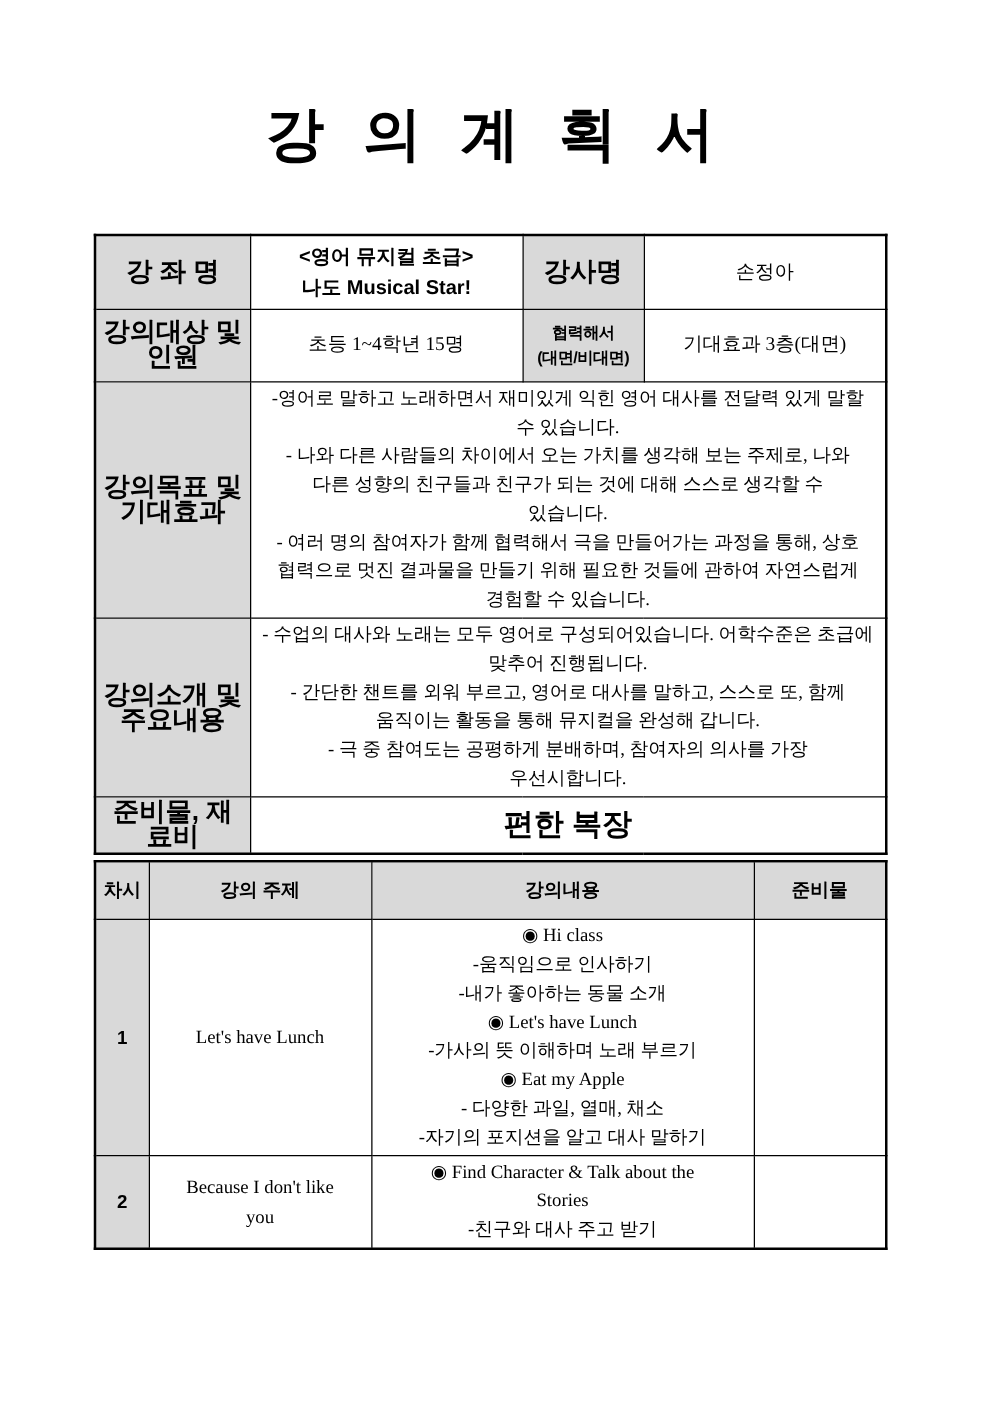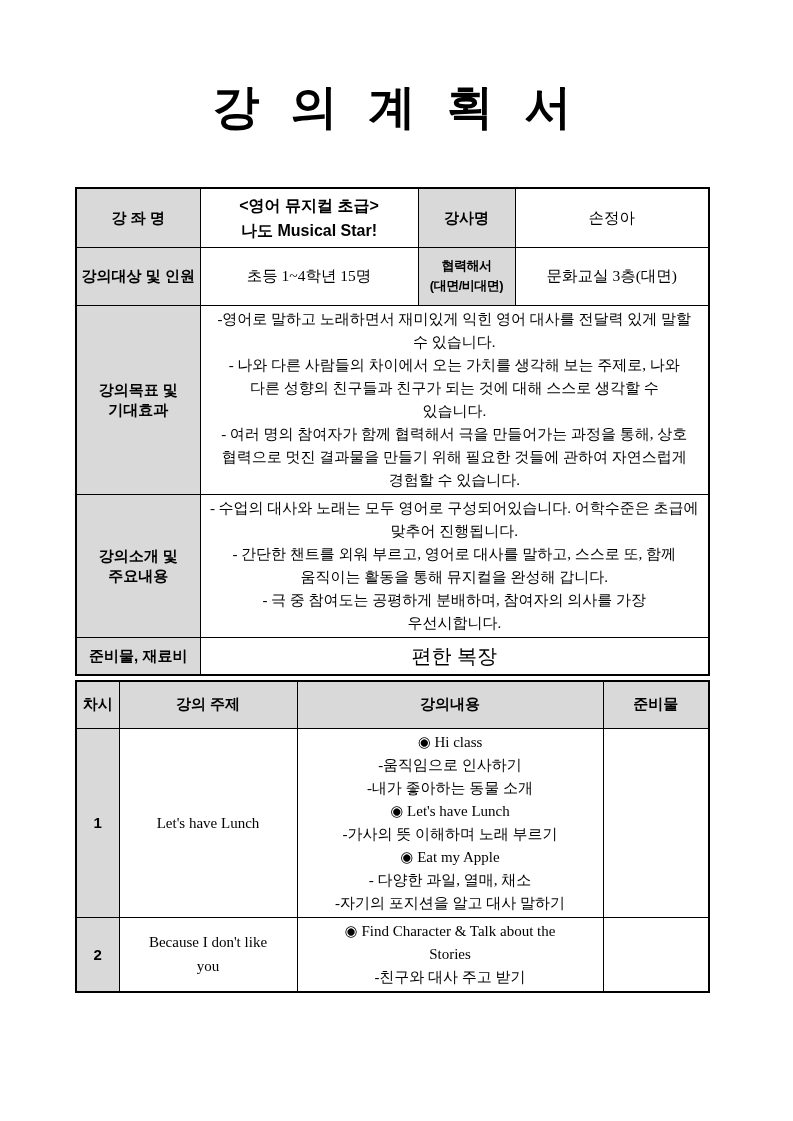--- a/index.html
+++ b/index.html
@@ -43,33 +43,33 @@
     border: 1px solid #000;
     vertical-align: middle;
     text-align: center;
     padding: 2px 4px;
     overflow: hidden;
   }
   .lbl {
     background: #d9d9d9;
     font-family: "Liberation Sans", "DejaVu Sans", sans-serif;
     font-weight: 700;
-    font-size: 15px;
+    font-size: 21px;
     white-space: pre-line;
     line-height: 20px;
   }
   .lbl.small { font-size: 13px; letter-spacing: -0.5px; }
   .val {
     font-size: 15.5px;
     white-space: pre-line;
     line-height: 24px;
   }
   .val.bold { font-weight: 700; font-family: Liberation Sans, sans-serif; font-size: 16px; line-height: 25px; }
   .val.longtext { line-height: 23px; font-size: 15px; }
-  .val.big { font-family: "Liberation Sans", "DejaVu Sans", sans-serif; font-weight: 400; font-size: 20px; }
+  .val.big { font-family: "Liberation Sans", "DejaVu Sans", sans-serif; font-weight: 700; font-size: 24px; }
   .t2 { margin-top: 4px; }
   .t2 th {
     background: #d9d9d9;
     font-family: "Liberation Sans", "DejaVu Sans", sans-serif;
     font-weight: 700;
     font-size: 15px;
   }
   .t2 td.session {
     background: #d9d9d9;
     font-family: "Liberation Sans", "DejaVu Sans", sans-serif;
@@ -128,21 +128,21 @@
         <td class="val bold">&lt;영어 뮤지컬 초급&gt;
 나도 Musical Star!</td>
         <td class="lbl">강사명</td>
         <td class="val">손정아</td>
       </tr>
       <tr class="r-target">
         <td class="lbl">강의대상 및 인원</td>
         <td class="val">초등 1~4학년 15명</td>
         <td class="lbl small">협력해서
 (대면/비대면)</td>
-        <td class="val">문화교실 3층(대면)</td>
+        <td class="val">기대효과 3층(대면)</td>
       </tr>
       <tr class="r-goals">
         <td class="lbl">강의목표 및
 기대효과</td>
         <td class="val longtext" colspan="3">-영어로 말하고 노래하면서 재미있게 익힌 영어 대사를 전달력 있게 말할
 수 있습니다.
 - 나와 다른 사람들의 차이에서 오는 가치를 생각해 보는 주제로, 나와
 다른 성향의 친구들과 친구가 되는 것에 대해 스스로 생각할 수
 있습니다.
 - 여러 명의 참여자가 함께 협력해서 극을 만들어가는 과정을 통해, 상호

